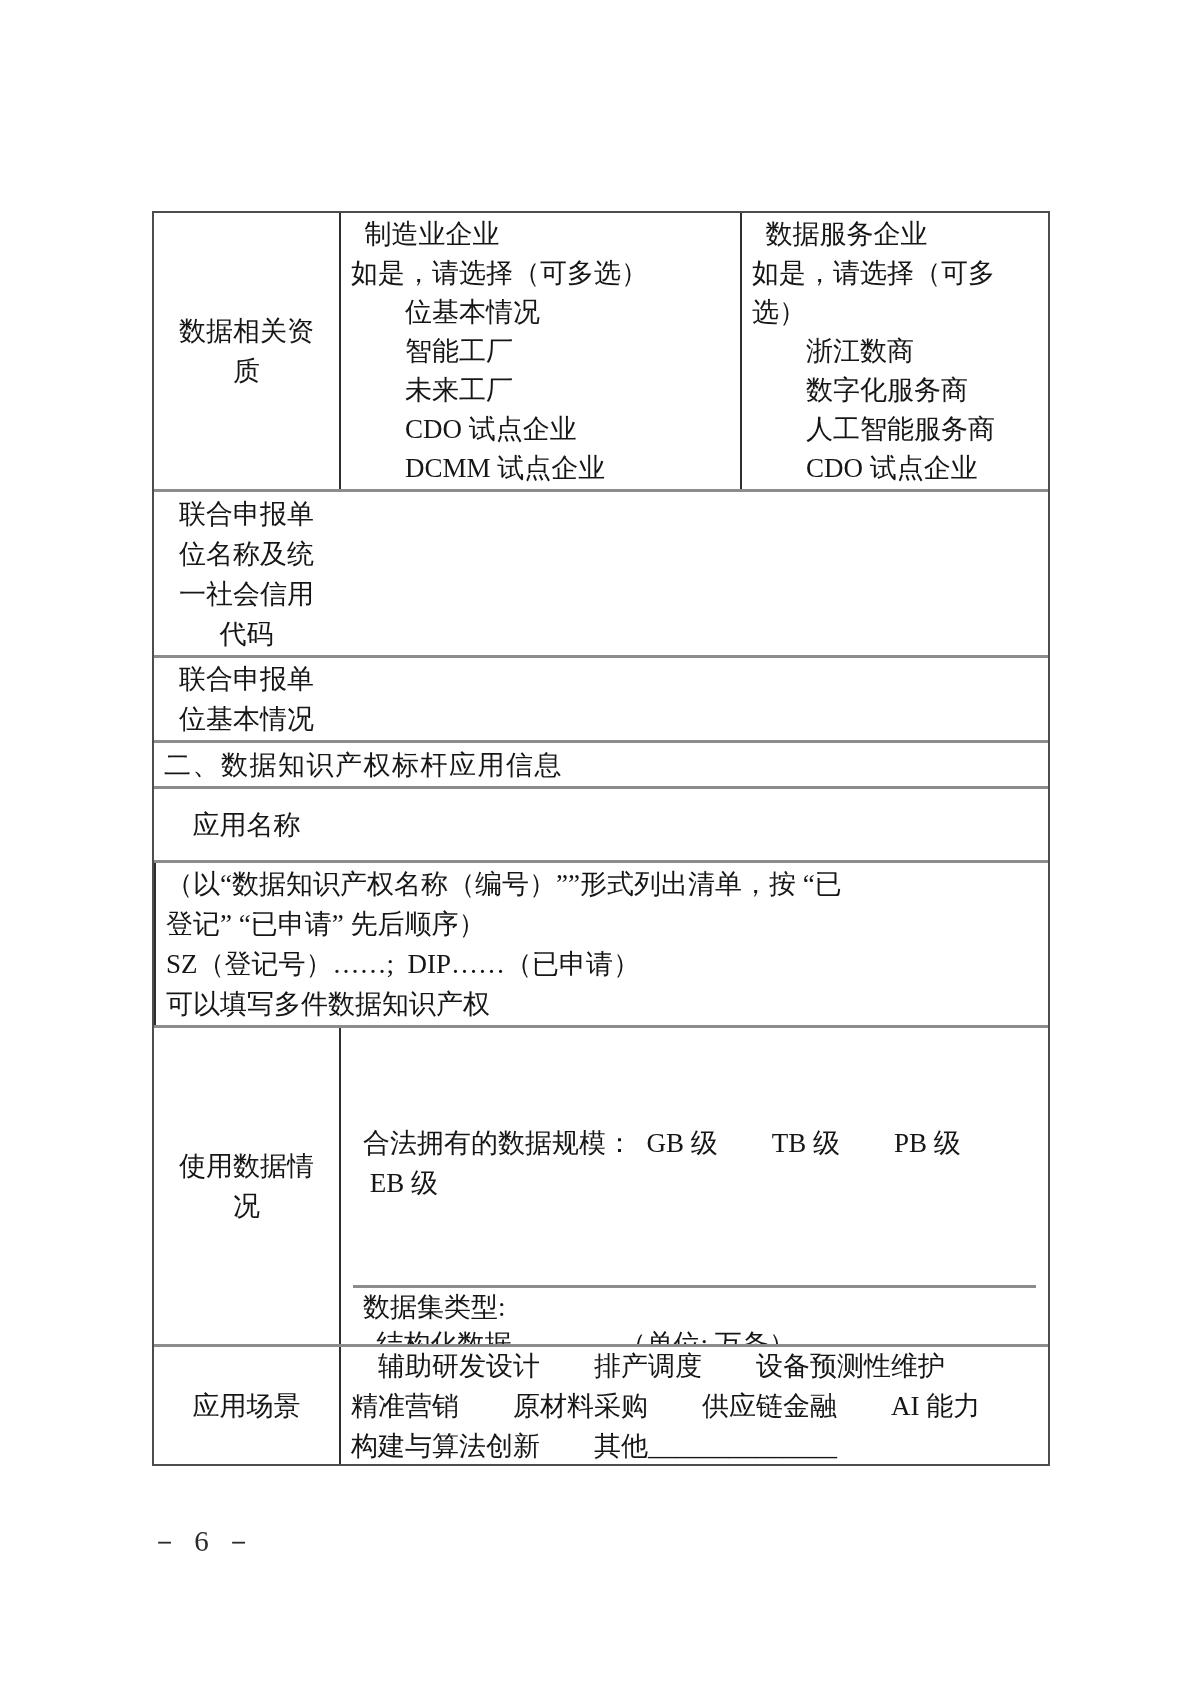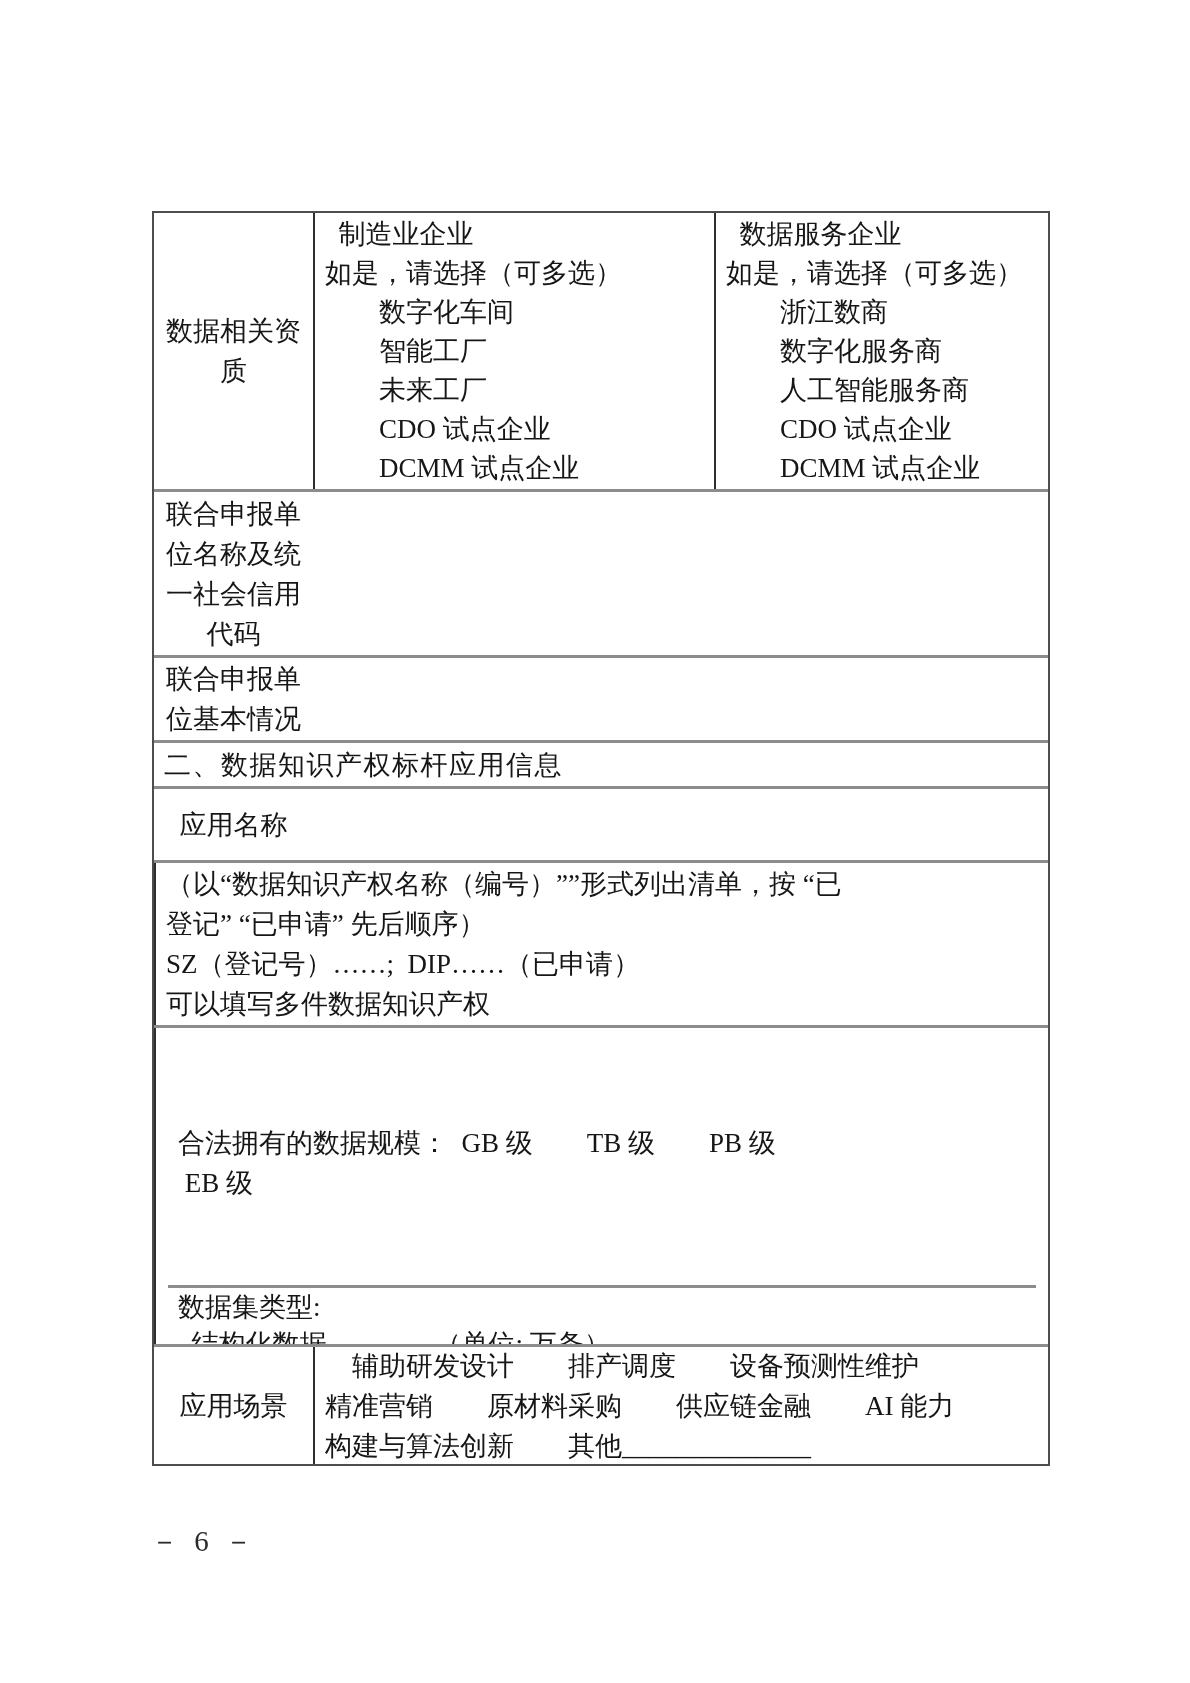--- a/index.html
+++ b/index.html
@@ -12,21 +12,21 @@
     position:absolute; left:152px; top:211px; width:898px;
     border:2px solid #4d4d4d; box-sizing:border-box; background:#fff;
   }
   .t-row { display:flex; box-sizing:border-box; border-top:3px solid #8c8c8c; }
   .t-row.first { border-top:none; }
   .cell {
     box-sizing:border-box; font-size:27px; line-height:40px;
     white-space:pre-wrap; overflow:hidden;
   }
   .label-cell {
-    width:159px; flex:none; display:flex; align-items:center; justify-content:center;
+    width:185px; flex:none; display:flex; align-items:center; justify-content:center;
     text-align:center; padding:0 4px;
   }
   .content-cell {
     flex:1; border-left:2px solid #2e2e2e; padding:0 10px;
     display:flex; flex-direction:column; justify-content:center;
   }
   .content-cell.top { justify-content:flex-start; padding-top:2px; line-height:39px; }
   .col2-fixed { flex:none; width:401px; }
   .section-row { display:flex; align-items:center;text-align:center; }
   .section-cell {
@@ -49,21 +49,21 @@
 
 <div class="page">
 
   <div class="doc-table">
 
     <div class="t-row first" style="height:276px">
       <div class="cell label-cell">数据相关资
 质</div>
       <div class="cell content-cell top col2-fixed"> 制造业企业
 如是，请选择（可多选）
-　　数字化车间
+　　位基本情况
 　　智能工厂
 　　未来工厂
 　　CDO 试点企业
 　　DCMM 试点企业</div>
       <div class="cell content-cell top"> 数据服务企业
 如是，请选择（可多选）
 　　浙江数商
 　　数字化服务商
 　　人工智能服务商
 　　CDO 试点企业
@@ -91,20 +91,22 @@
     </div>
 
     <div class="t-row" style="height:165px">
       <div class="cell content-cell">（以“数据知识产权名称（编号）””形式列出清单，按 “已
 登记” “已申请” 先后顺序）
 SZ（登记号）……;  DIP……（已申请）
 可以填写多件数据知识产权</div>
     </div>
 
     <div class="t-row" style="height:319px">
+      <div class="cell label-cell">使用数据情
+况</div>
       <div class="cell content-cell sub-stack">
         <div class="cell sub-cell" style="height:85px">合法拥有的数据规模： GB 级　　TB 级　　PB 级
  EB 级</div>
         <div class="cell sub-cell" style="height:152px; line-height:37px">数据集类型:
  结构化数据________（单位: 万条）
  非结构化数据______（单位: MB GB TB PB）
  多模态数据______（单位: MB GB TB PB）</div>
         
       </div>
     </div>

